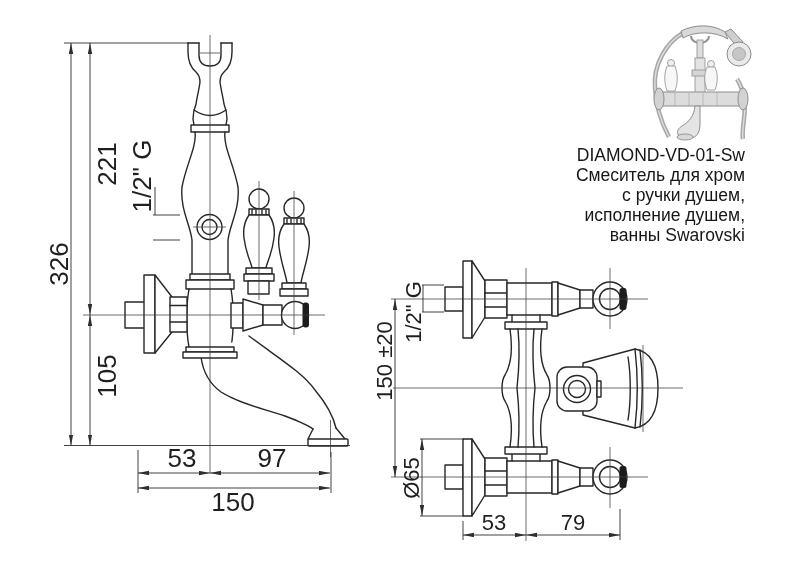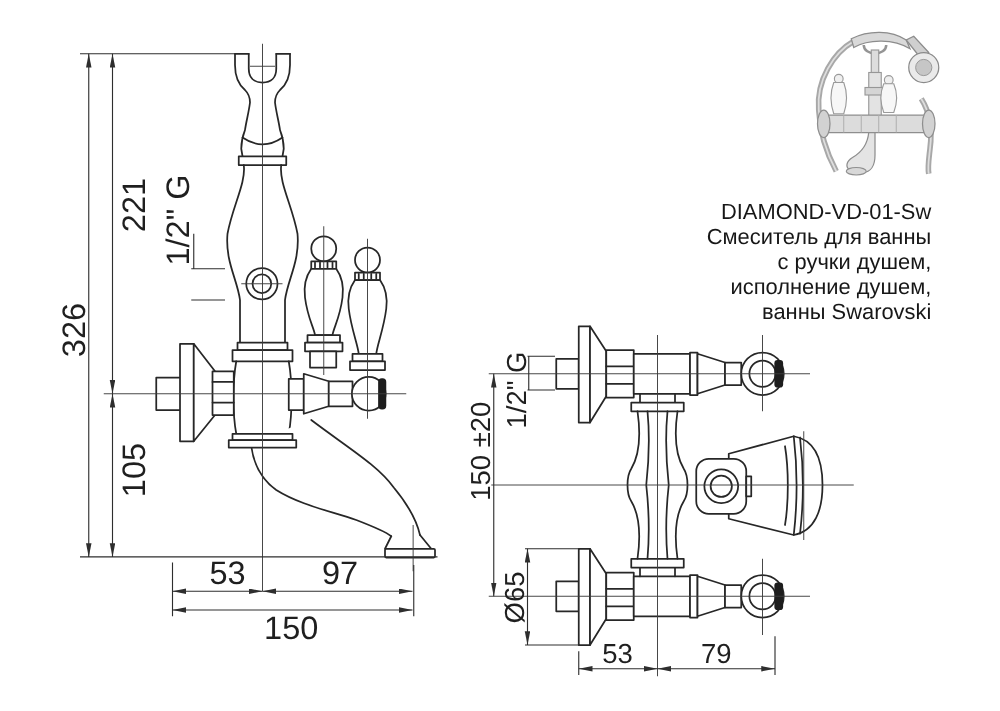--- a/index.html
+++ b/index.html
@@ -7,21 +7,21 @@
          font-family:"Liberation Sans", sans-serif;}
   #drawing{position:absolute;left:0;top:0;}
   .dim-text{fill:#1f1f1f;font-family:"Liberation Sans", sans-serif;}
   .dim-left{font-size:26px;}
   .dim-right{font-size:22px;}
   .outline{stroke:#272727;stroke-width:1.4;fill:none;stroke-linejoin:round;stroke-linecap:round;}
   .outline-f{stroke:#272727;stroke-width:1.4;fill:#ffffff;stroke-linejoin:round;}
   .thin{stroke:#3c3c3c;stroke-width:0.75;fill:none;}
   .dimln{stroke:#2e2e2e;stroke-width:0.9;fill:none;}
   .darkfill{fill:#1d1d1d;stroke:none;}
-  #caption{position:absolute;top:159px;right:55px;text-align:right;color:#171717;
+  #caption{position:absolute;top:145px;right:55px;text-align:right;color:#171717;
            font-size:17.5px;line-height:20px;white-space:nowrap;}
   #caption .model{margin-bottom:0px;}
 </style>
 </head>
 <body>
 
 <div id="stage">
 
 <svg id="drawing" width="800" height="569" viewBox="0 0 800 569">
   <defs>
@@ -264,19 +264,19 @@
     </g>
     <g>
       <path d="M50,90 C49,100 44,106 37,110 C32,113 31,118 35,120 L45,122 C52,122 55,116 55,108 L55,90 Z" fill="#e4e4e4" stroke="#8e8e8e" stroke-width="1"></path>
       <ellipse cx="40" cy="121" rx="8" ry="3" fill="#d8d8d8" stroke="#8e8e8e" stroke-width="0.9"></ellipse>
     </g>
   </g>
 </svg>
 
 <div id="caption">
   <div class="model">DIAMOND-VD-01-Sw</div>
-  <div>Смеситель для ванны</div>
+  <div>Смеситель для хром</div>
   <div>с ручки душем,</div>
   <div>исполнение душем,</div>
   <div>ванны Swarovski</div>
 </div>
 
 </div>
 
 </body></html>

